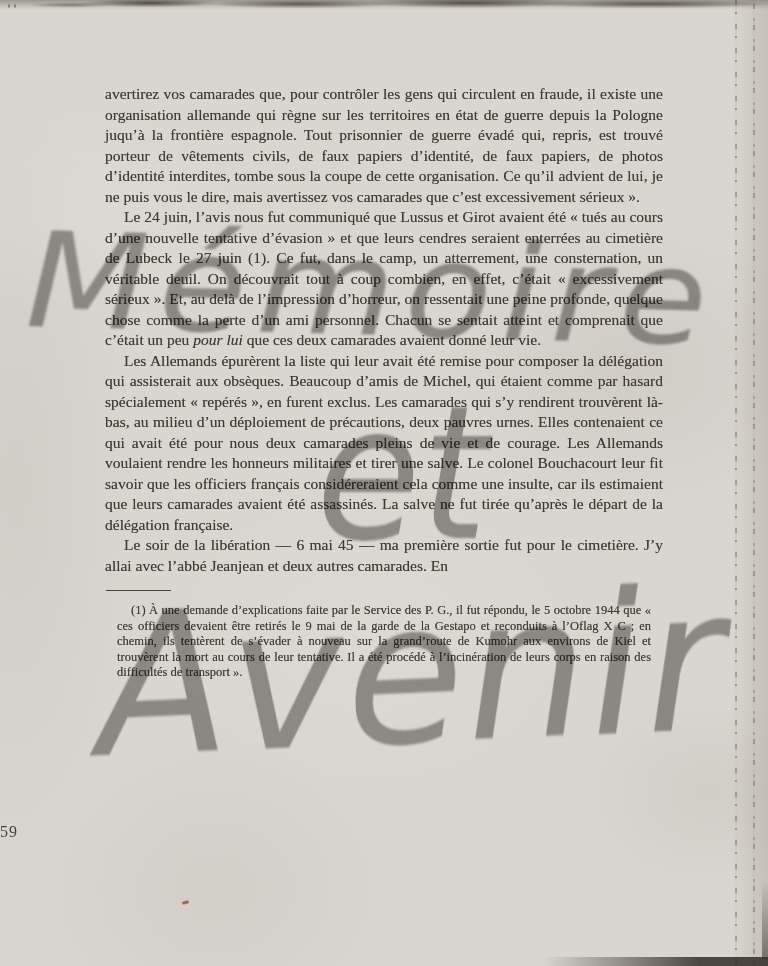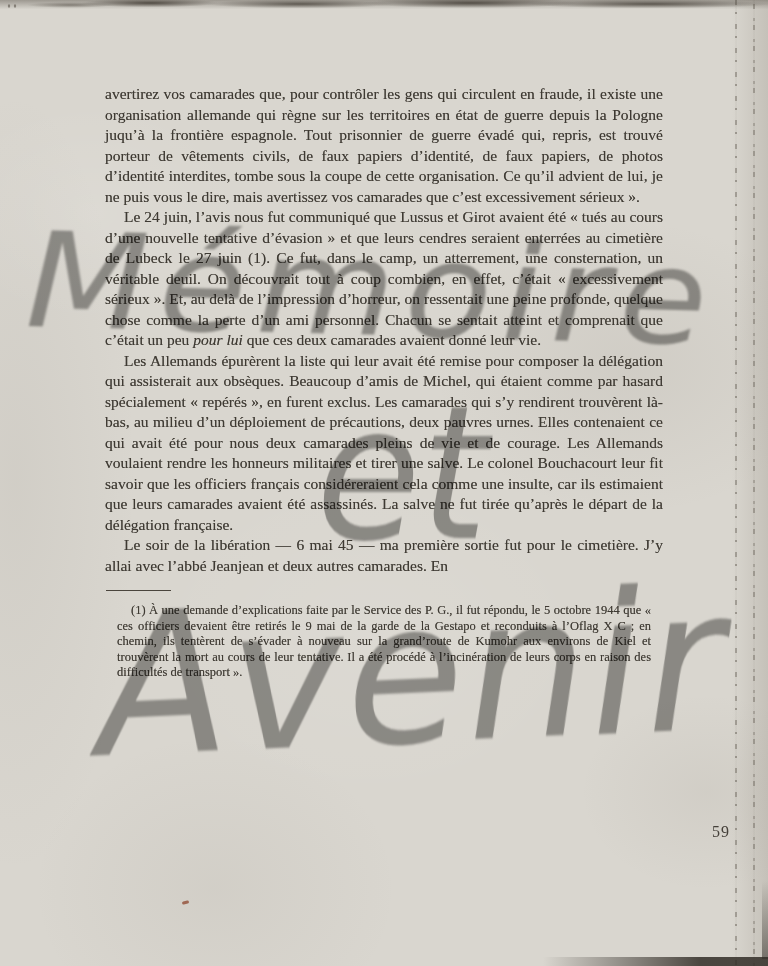--- a/index.html
+++ b/index.html
@@ -72,21 +72,21 @@
   .column p{margin:0;}
   .indent{text-indent:19px;}
   .footnote-rule{
     width:65px;border:0;border-top:1.5px solid #4a453d;
     margin:14px 0 9px 1px;
   }
   .footnote{font-size:12.5px;line-height:15.6px;}
   .footnote p{margin:12px;}
   .indent-sm{text-indent:14px;}
   .pagenum{
-    position:absolute;top:823px;left:0;width:730px;text-align:right;
+    position:absolute;top:823px;left:0;width:730px;text-align:left;
     color:#45403a;font-size:16px;letter-spacing:1px;
   }
   
   .watermark{
     position:absolute;white-space:nowrap;pointer-events:none;
     font-family:"DejaVu Sans","Liberation Sans",sans-serif;
     font-style:italic;font-weight:normal;line-height:1;
     color:rgba(86,86,84,.55);
     mix-blend-mode:multiply;
     filter:blur(.8px);

